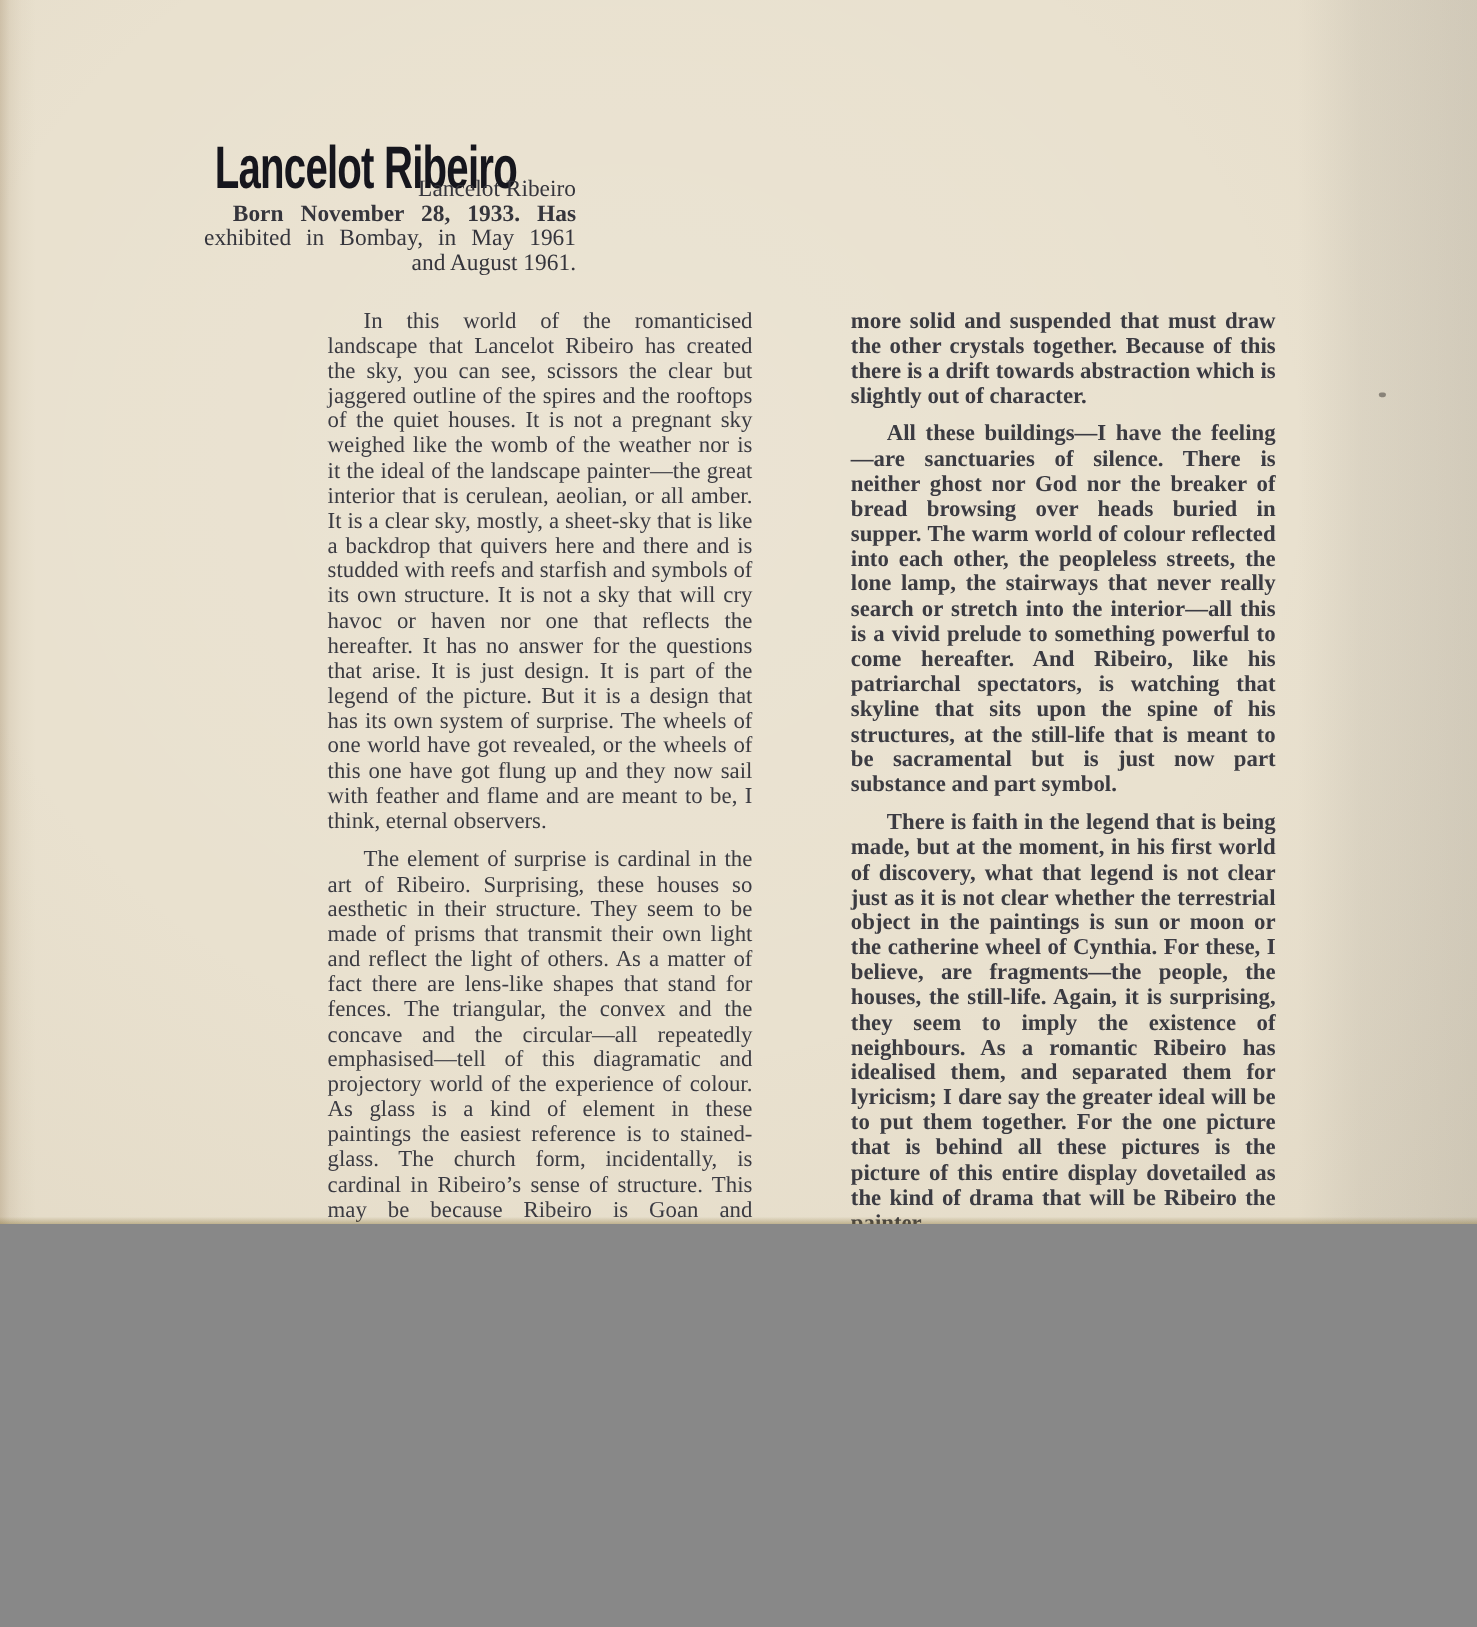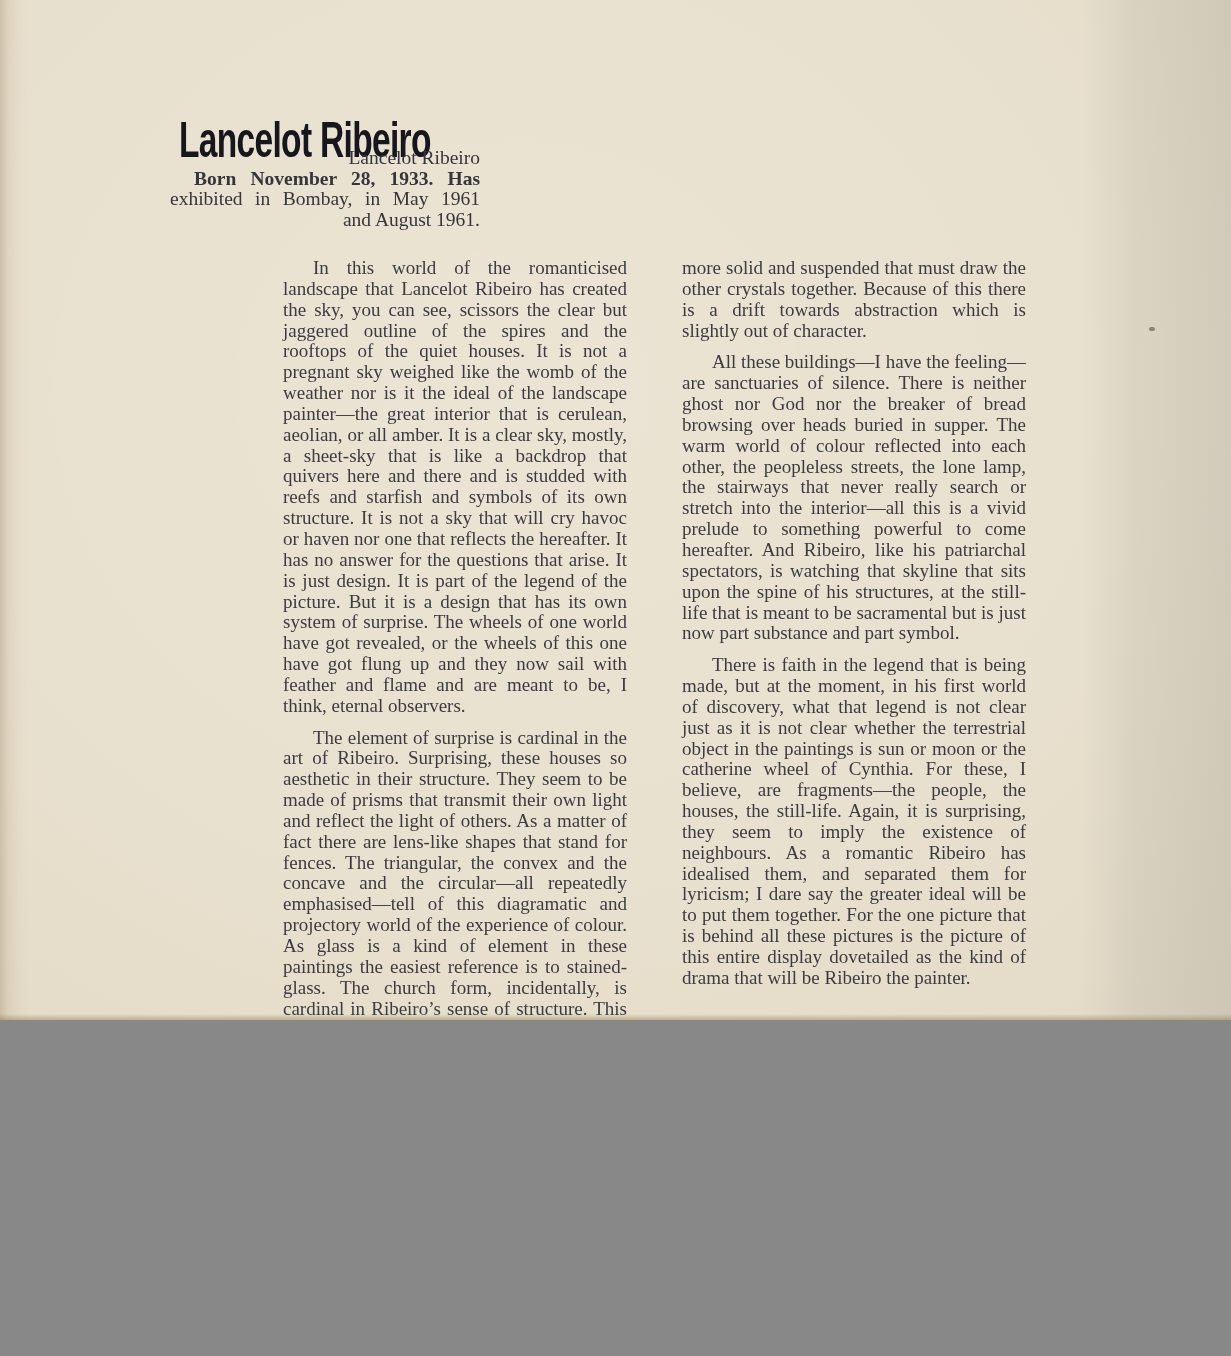--- a/index.html
+++ b/index.html
@@ -50,22 +50,22 @@
   .intro .r{text-align:right;}
   .intro .j{text-align:justify;text-align-last:justify;}
   .intro .pl{padding-left:24px;font-weight:bold;}
   
   .col{
     position:absolute;top:258px;width:354px;
     font-size:19px;line-height:20.85px;
     text-align:justify;color:#3b3b42;
   }
   .col-left{left:273px;}
-  .col-right{left:672px;}
-  .col p{margin:0 0 11px 10px;}
+  .col-right{left:709px;font-weight:bold;}
+  .col p{margin:0 0 11px 0;}
   .col p.ind{text-indent:30px;}
   
   .signature{
     position:absolute;left:817px;top:1196px;width:256px;
     text-align:right;font-size:20px;line-height:21.8px;color:#35353c;font-weight:bold;
   }
 </style>
 </head>
 <body>
 

